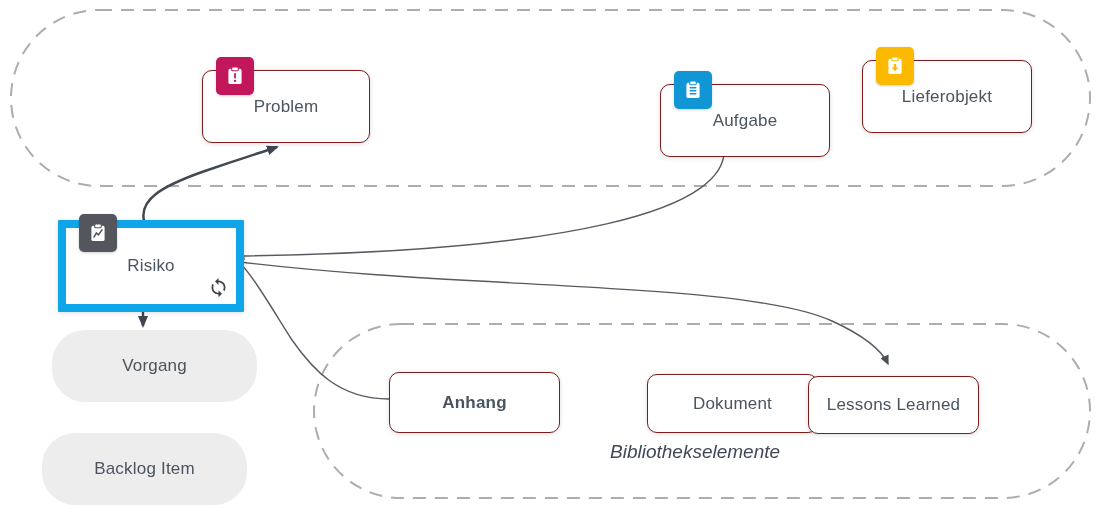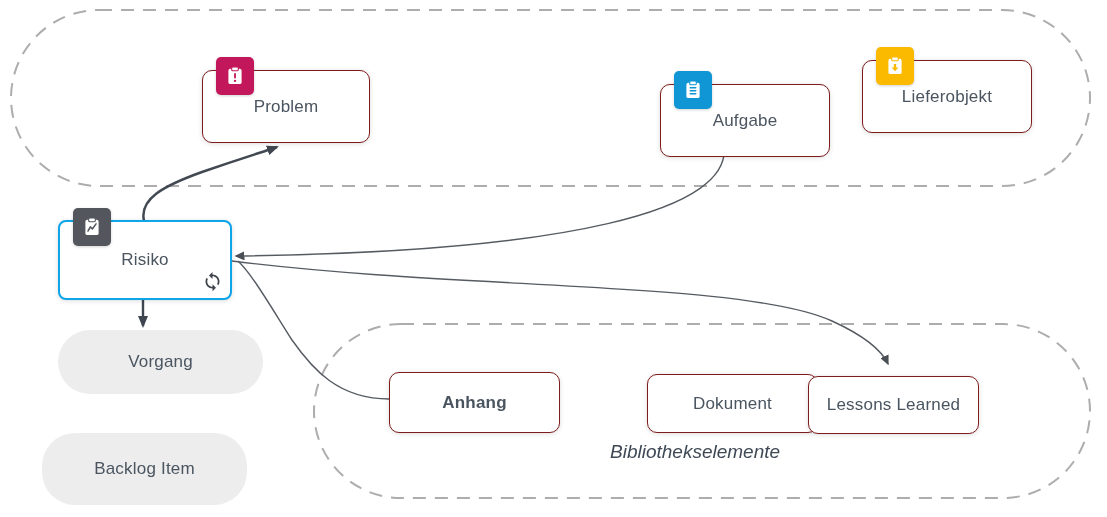--- a/index.html
+++ b/index.html
@@ -8,21 +8,21 @@
     font-family:"Liberation Sans","DejaVu Sans",sans-serif;color:#4a5560;
   }
   #wires{position:absolute;left:0;top:0;z-index:1;}
   .node{
     position:absolute;z-index:2;background:#fff;border:1px solid #7f1d1d;border-radius:10px;
     box-shadow:0 1px 5px rgba(0,0,0,.13),0 0 1px rgba(0,0,0,.08);
     display:flex;align-items:center;justify-content:center;
     font-size:17px;letter-spacing:.2px;color:#4a5560;cursor:pointer;
   }
   .risk{
-    border:2px solid #0ea5e9;border-radius:8px;
+    border:8px solid #0ea5e9;border-radius:1px;
   }
   .type-badge{
     position:absolute;left:13px;top:-14px;width:38px;height:38px;border-radius:5px;
     display:flex;align-items:center;justify-content:center;
     box-shadow:0 1px 3px rgba(0,0,0,.18);
   }
   .sync-badge{
     position:absolute;right:7px;bottom:6px;width:21px;height:21px;
     display:flex;align-items:center;justify-content:center;
   }
@@ -34,21 +34,21 @@
   .group-label{
     position:absolute;z-index:2;font-style:italic;font-size:19px;color:#3f4956;
     white-space:nowrap;
   }
   
   #node-problem        {left:202px;top:70px;width:166px;height:71px;}
   #node-aenderung      {left:421px;top:70px;width:168px;height:71px;}
   #node-aufgabe        {left:640px;top:84px;width:168px;height:71px;margin-left:20px;}
   #node-lieferobjekt   {left:862px;top:60px;width:168px;height:71px;}
   #node-risiko         {left:58px;top:220px;width:170px;height:76px;}
-  #pill-vorgang        {left:58px;top:330px;width:205px;height:64px;}
+  #pill-vorgang        {left:52px;top:330px;width:205px;height:72px;}
   #pill-backlog        {left:42px;top:433px;width:205px;height:72px;}
   #node-anhang         {left:389px;top:372px;width:169px;height:59px;font-weight:bold;}
   #node-dokument       {left:603px;top:374px;width:169px;height:57px;margin-left:44px;}
   #node-lessons        {left:808px;top:376px;width:169px;height:56px;}
   #label-work          {left:46px;top:88px;}
   #label-library       {left:610px;top:441px;}
 </style>
 </head>
 <body>
 

